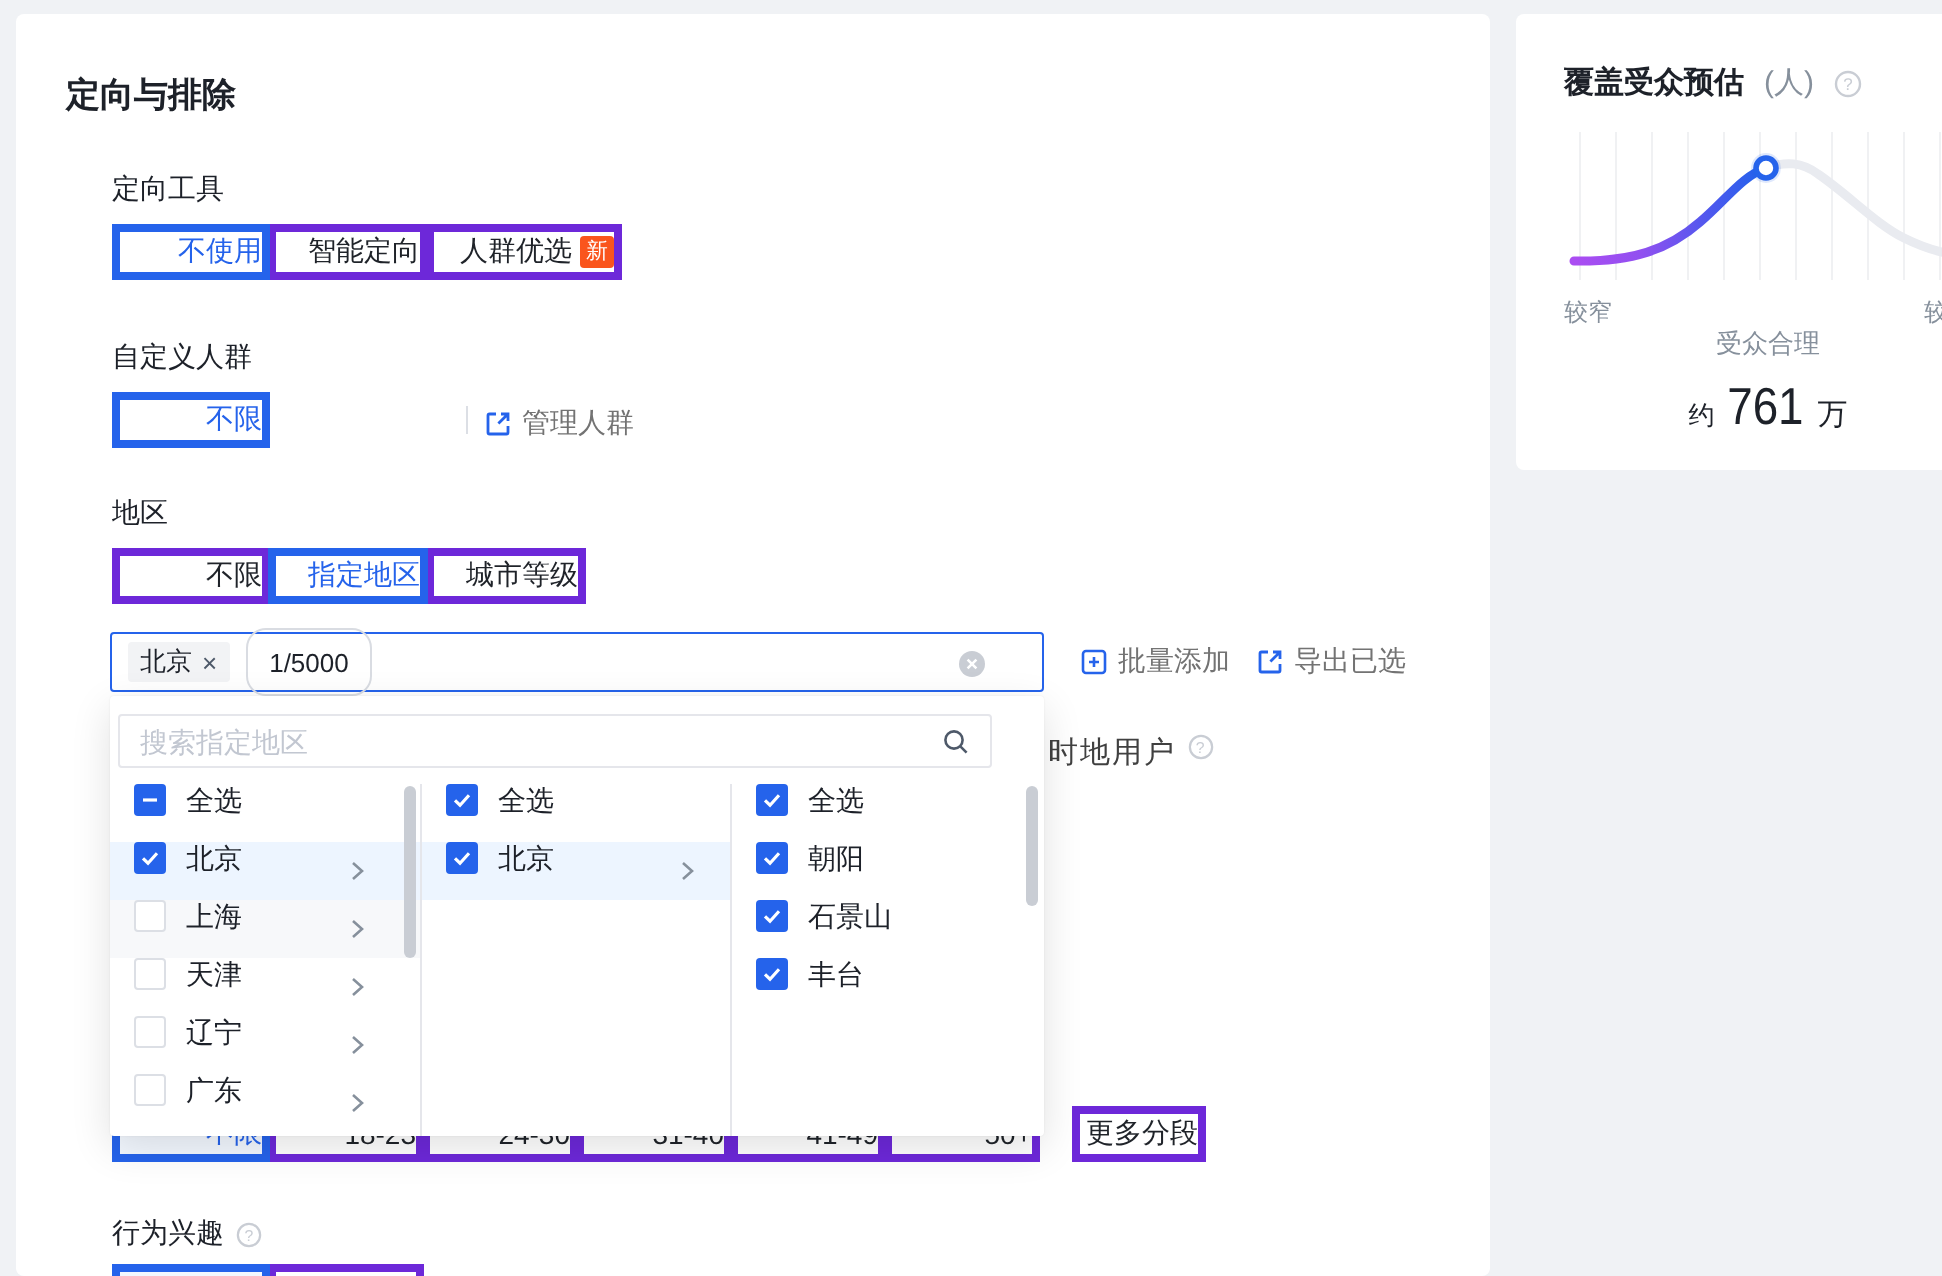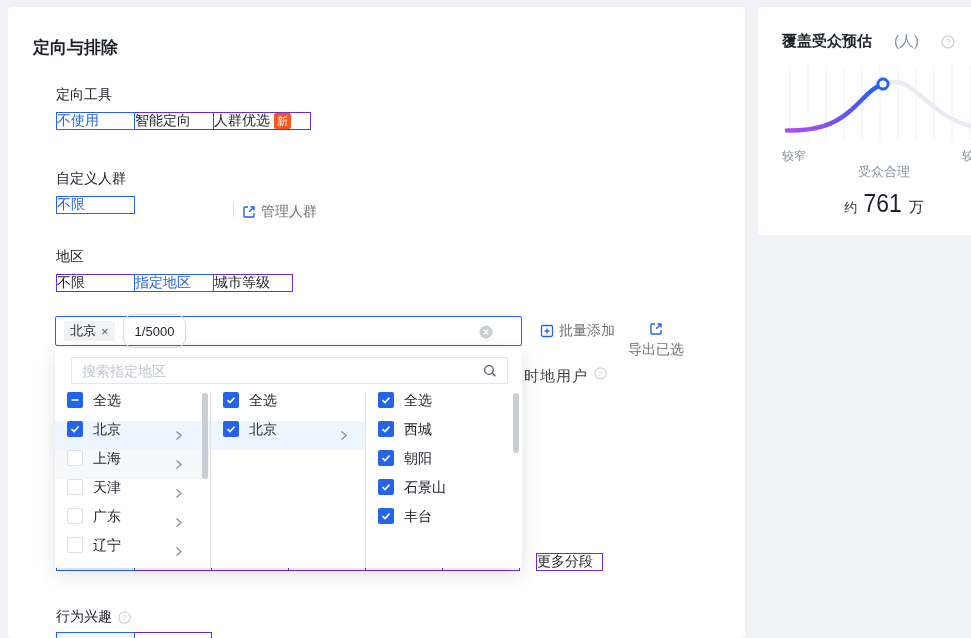--- a/index.html
+++ b/index.html
@@ -2,21 +2,21 @@
 <html><head>
 <meta charset="utf-8">
 <style>
   * { margin:0; padding:0; box-sizing:border-box; }
   html,body { width:971px; height:638px; overflow:hidden; }
   body { background:#f0f2f5; font-family:"Liberation Sans","DejaVu Sans",sans-serif; color:#1d2129; position:relative; }
   .abs { position:absolute; }
   .card { background:#fff; border-radius:4px; position:absolute; }
   .seclabel { font-size:14px; color:#1d2129; }
   .tabgroup { display:flex; }
-  .tab { height:18px; background:#fff; border:1px solid #6d28d9; margin-left:-1px; display:flex; align-items:center; justify-content:flex-start; font-size:14px; color:#1f2329; cursor:pointer; }
+  .tab { height:28px; background:#fff; border:4px solid #6d28d9; margin-left:-1px; display:flex; align-items:center; justify-content:flex-end; font-size:14px; color:#1f2329; cursor:pointer; }
   .tab:first-child { margin-left:0; }
   .tab.sel { border-color:#2563eb; color:#2563eb; z-index:2; position:relative; }
   .badge { display:inline-block; background:#fa551d; color:#fff; font-size:11px; line-height:16px; padding:0 3px; border-radius:2px; margin-left:4px; }
   .bluelink { display:inline-flex; align-items:center; gap:5px; color:#737373; font-size:14px; cursor:pointer; }
   .select { border:1.5px solid #2563eb; border-radius:2px; background:#fff; display:flex; align-items:center; padding:0 8px; }
   .tag { background:#f2f3f5; border-radius:2px; font-size:13px; color:#1d2129; display:inline-flex; align-items:center; height:20px; padding:0 6px; gap:5px; }
   .tag .x { color:#4e5969; font-size:13px; }
   .pill { border:1px solid #d9dce2; border-radius:10px; font-size:13px; color:#1d2129; height:20px; display:inline-flex; align-items:center; padding:16px 11px; margin-left:8px; }
   .panel { background:#fff; border-radius:2px; box-shadow:0 6px 20px rgba(0,0,0,0.12), 0 0 1px rgba(0,0,0,0.08); z-index:10; }
   .searchbox { border:1px solid #e5e6eb; border-radius:2px; display:flex; align-items:center; padding:0 10px; background:#fff; }
@@ -105,21 +105,21 @@
     </svg>
 </div>
 
 <a class="abs bluelink" style="left:540px; top:322px;">
   <svg width="14" height="14" viewBox="0 0 14 14">
       <rect x="1.5" y="1.5" width="11" height="11" rx="1.5" fill="none" stroke="#2563eb" stroke-width="1.3"></rect>
       <path d="M7 4.5 V9.5 M4.5 7 H9.5" stroke="#2563eb" stroke-width="1.3"></path>
     </svg>
   <span>批量添加</span>
 </a>
-<a class="abs bluelink" style="left:628px; top:322px;flex-direction:column;">
+<a class="abs bluelink" style="left:628px; top:322px;">
   <svg width="14" height="14" viewBox="0 0 14 14">
       <path d="M6 2 H2.8 C2.3 2 2 2.3 2 2.8 V11.2 C2 11.7 2.3 12 2.8 12 H11.2 C11.7 12 12 11.7 12 11.2 V8" fill="none" stroke="#2563eb" stroke-width="1.4"></path>
       <path d="M8.5 2 H12 V5.5 M12 2 L7.2 6.8" fill="none" stroke="#2563eb" stroke-width="1.4"></path>
     </svg>
   <span>导出已选</span>
 </a>
 
 <div class="abs tabgroup" style="left:56px; top:553px;">
   <div class="tab sel" style="width:79px; background:#f3f8ff;">
       <span>不限</span>
@@ -150,21 +150,21 @@
       <circle cx="7" cy="7" r="6" fill="none" stroke="#c9cdd4" stroke-width="1.2"></circle>
       <text x="7" y="10" font-size="8.5" fill="#c9cdd4" text-anchor="middle" font-family="Liberation Sans,sans-serif">?</text>
     </svg>
 </div>
 <div class="abs tabgroup" style="left:56px; top:632px;">
   <div class="tab sel" style="width:79px; background:#f3f8ff;"></div>
   <div class="tab" style="width:78px;"></div>
 </div>
 
 <div class="abs panel" style="left:55px; top:348px; width:467px; height:220px;">
-  <div class="searchbox abs" style="left:16px; top:9px; width:437px; height:27px;">
+  <div class="searchbox abs" style="left:4px; top:9px; width:437px; height:27px;">
     <input type="text" placeholder="搜索指定地区" style="">
     <svg width="14" height="14" viewBox="0 0 14 14">
         <circle cx="6" cy="6" r="4.3" fill="none" stroke="#4e5969" stroke-width="1.3"></circle>
         <path d="M9.3 9.3 L12.3 12.3" stroke="#4e5969" stroke-width="1.3"></path>
       </svg>
   </div>
 </div>
 
 <div class="col col1" style="left:55px; width:156px;">
   <div class="row">
@@ -195,28 +195,28 @@
   </div>
   <div class="row">
     <span class="cb off"></span>
     <span>天津</span>
     <svg class="chev" style="right:26px; top:9px;" width="11" height="11" viewBox="0 0 11 11">
         <path d="M3.5 1.5 L8 5.5 L3.5 9.5" fill="none" stroke="#86909c" stroke-width="1.3"></path>
       </svg>
   </div>
   <div class="row">
     <span class="cb off"></span>
+    <span>辽宁</span>
+    <svg class="chev" style="right:26px; top:9px;" width="11" height="11" viewBox="0 0 11 11">
+        <path d="M3.5 1.5 L8 5.5 L3.5 9.5" fill="none" stroke="#86909c" stroke-width="1.3"></path>
+      </svg>
+  </div>
+  <div class="row">
+    <span class="cb off"></span>
     <span>广东</span>
-    <svg class="chev" style="right:26px; top:9px;" width="11" height="11" viewBox="0 0 11 11">
-        <path d="M3.5 1.5 L8 5.5 L3.5 9.5" fill="none" stroke="#86909c" stroke-width="1.3"></path>
-      </svg>
-  </div>
-  <div class="row">
-    <span class="cb off"></span>
-    <span>辽宁</span>
     <svg class="chev" style="right:26px; top:9px;" width="11" height="11" viewBox="0 0 11 11">
         <path d="M3.5 1.5 L8 5.5 L3.5 9.5" fill="none" stroke="#86909c" stroke-width="1.3"></path>
       </svg>
   </div>
 </div>
 <div class="col col2" style="left:211px; width:155px;">
   <div class="row">
     <span class="cb on">
         <svg width="10" height="10" viewBox="0 0 10 10">
           <path d="M1.5 5.2 L4 7.6 L8.5 2.6" fill="none" stroke="#fff" stroke-width="1.6"></path>
@@ -244,28 +244,20 @@
         </svg>
       </span>
     <span>全选</span>
   </div>
   <div class="row">
     <span class="cb on">
         <svg width="10" height="10" viewBox="0 0 10 10">
           <path d="M1.5 5.2 L4 7.6 L8.5 2.6" fill="none" stroke="#fff" stroke-width="1.6"></path>
         </svg>
       </span>
-    <span>西城</span>
-  </div>
-  <div class="row">
-    <span class="cb on">
-        <svg width="10" height="10" viewBox="0 0 10 10">
-          <path d="M1.5 5.2 L4 7.6 L8.5 2.6" fill="none" stroke="#fff" stroke-width="1.6"></path>
-        </svg>
-      </span>
     <span>朝阳</span>
   </div>
   <div class="row">
     <span class="cb on">
         <svg width="10" height="10" viewBox="0 0 10 10">
           <path d="M1.5 5.2 L4 7.6 L8.5 2.6" fill="none" stroke="#fff" stroke-width="1.6"></path>
         </svg>
       </span>
     <span>石景山</span>
   </div>
@@ -275,21 +267,21 @@
           <path d="M1.5 5.2 L4 7.6 L8.5 2.6" fill="none" stroke="#fff" stroke-width="1.6"></path>
         </svg>
       </span>
     <span>丰台</span>
   </div>
 </div>
 <div class="graybar" style="left:202px; top:393px; height:86px;"></div>
 <div class="graybar" style="left:513px; top:393px; height:60px;"></div>
 
 <section class="card" style="left:758px; top:7px; width:252px; height:228px;">
-  <div class="abs" style="left:24px; top:25px; font-size:15px; display:flex; align-items:center; gap:22px;">
+  <div class="abs" style="left:24px; top:25px; font-size:15px; display:flex; align-items:center; gap:10px;">
     <span style="font-weight:bold; color:#1d2129;">覆盖受众预估</span>
     <span style="color:#86909c;">(人)</span>
     <svg width="14" height="14" viewBox="0 0 14 14">
         <circle cx="7" cy="7" r="6" fill="none" stroke="#c9cdd4" stroke-width="1.2"></circle>
         <text x="7" y="10" font-size="8.5" fill="#c9cdd4" text-anchor="middle" font-family="Liberation Sans,sans-serif">?</text>
       </svg>
   </div>
   <svg class="abs" style="left:20px; top:53px;" width="220" height="95" viewBox="778 60 220 95">
     <g stroke="#f0f1f3" stroke-width="1">
       <line x1="790" y1="66" x2="790" y2="140"></line>

